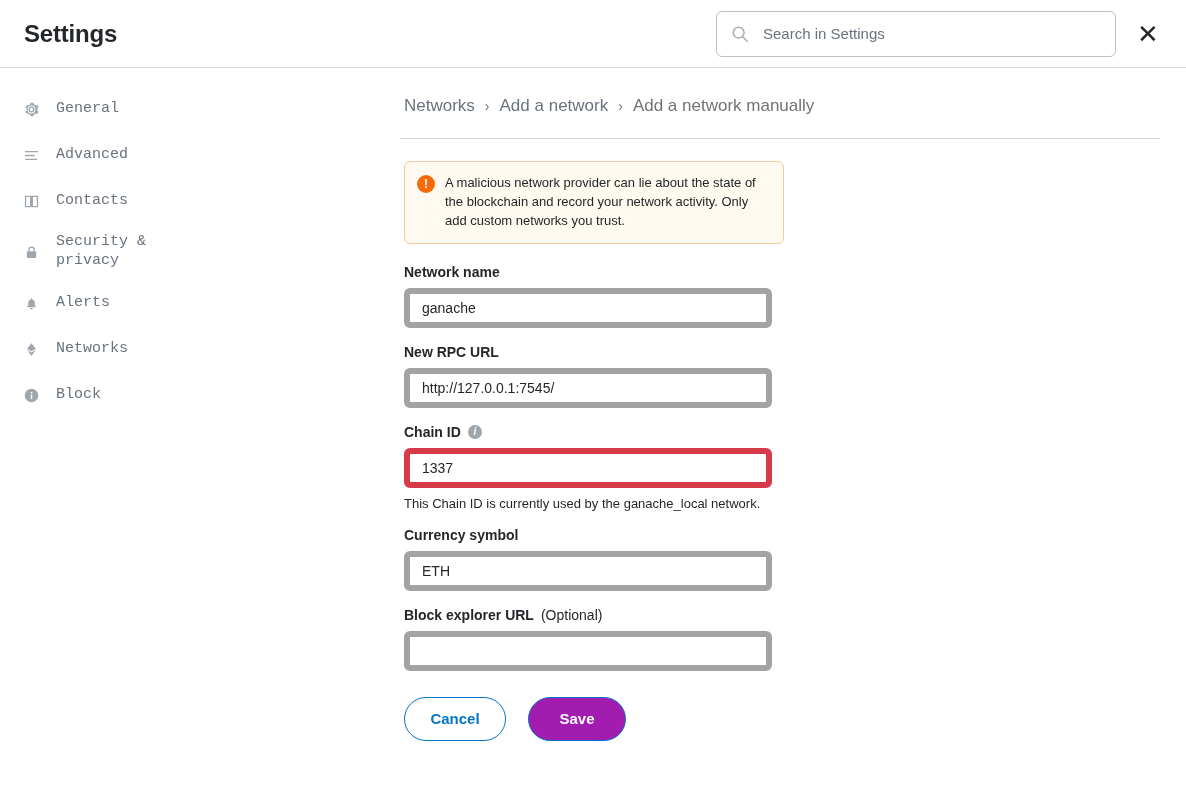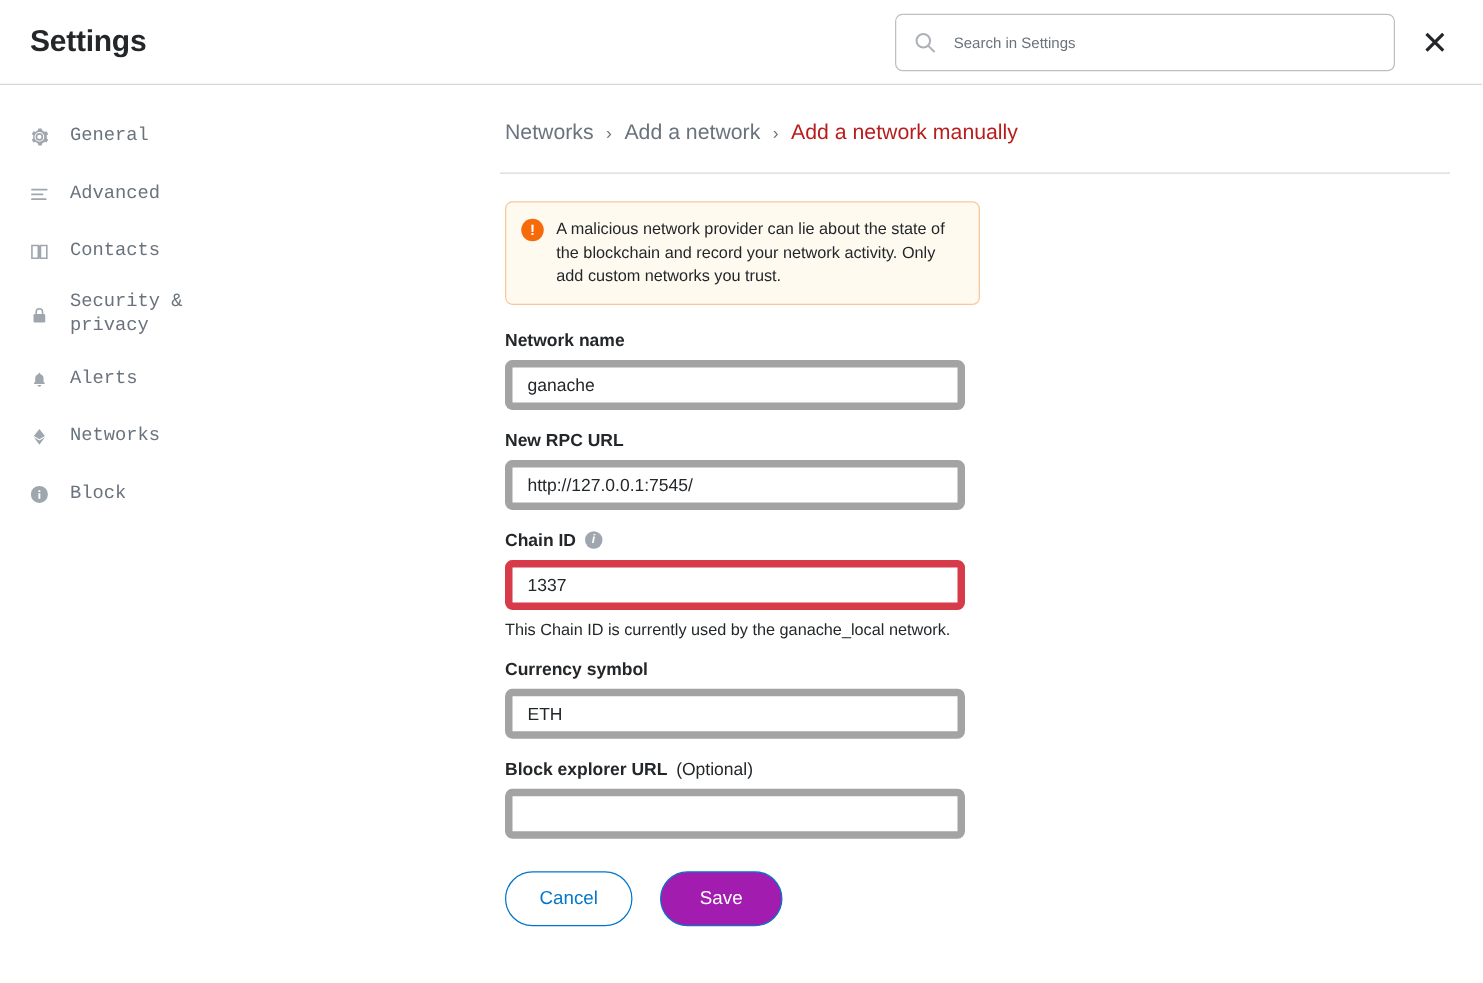--- a/index.html
+++ b/index.html
@@ -48,21 +48,21 @@
   .search-box .magnifier {
     width: 18px;
     height: 18px;
     flex: 0 0 auto;
     margin-right: 12px;
     opacity: .55;
   }
   .search-input {
     border: none;
     outline: none;
-    font-size: 12px;
+    font-size: 15px;
     font-family: "Liberation Sans", sans-serif;
     color: #a16207;
     width: 100%;
     background: transparent;
   }
   .search-input::placeholder { color: #6a737d; }
   .close-btn {
     width: 28px;
     height: 28px;
     display: flex;
@@ -120,21 +120,21 @@
     display: flex;
     align-items: center;
     gap: 10px;
     font-size: 17px;
     padding: 28px 0 22px 4px;
     margin: 0 26px 0 202px;
     border-bottom: 1px solid #d6d9dc;
   }
   .crumb-link { color: #6a737d; cursor: pointer; }
   .crumb-sep { color: #6a737d; font-size: 14px; }
-  .crumb-current { color: #b91c1c; }
+  .crumb-current { color: #737373; }
 
   .form-area { margin-left: 206px; padding-top: 22px; width: 380px; }
 
   .warning {
     display: flex;
     gap: 10px;
     background: #fefaf0;
     border: 1px solid #f8c89b;
     border-radius: 6px;
     padding: 12px 14px 12px 12px;
@@ -191,21 +191,21 @@
     font-size: 13px;
     color: #24272a;
     margin-top: 8px;
   }
 
   .btn-row { display: flex; gap: 22px; margin-top: 26px; }
   .btn {
     height: 44px;
     border-radius: 22px;
     font-size: 15px;
-    font-weight: 400;
+    font-weight: 700;
     font-family: "Liberation Sans", sans-serif;
     cursor: pointer;
     display: flex;
     align-items: center;
     justify-content: center;
   }
   .btn-cancel {
     width: 102px;
     border: 1px solid #0376c9;
     background: #fff;

